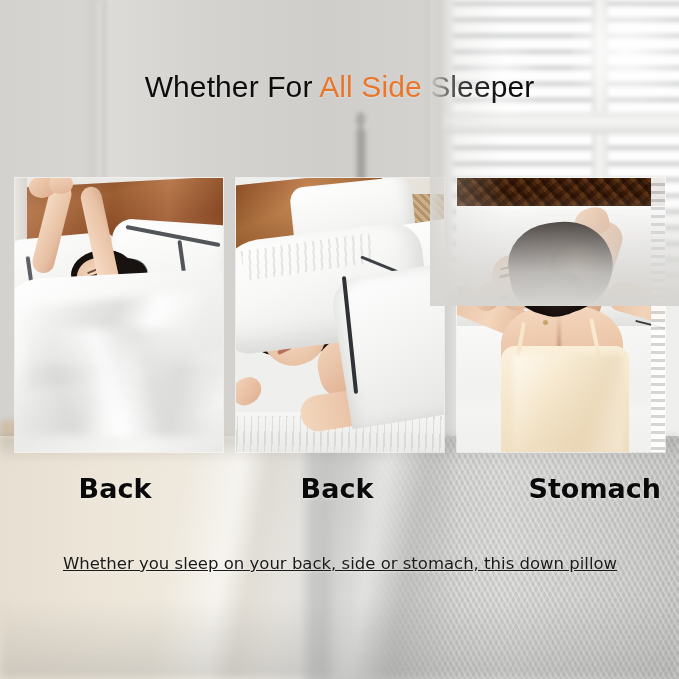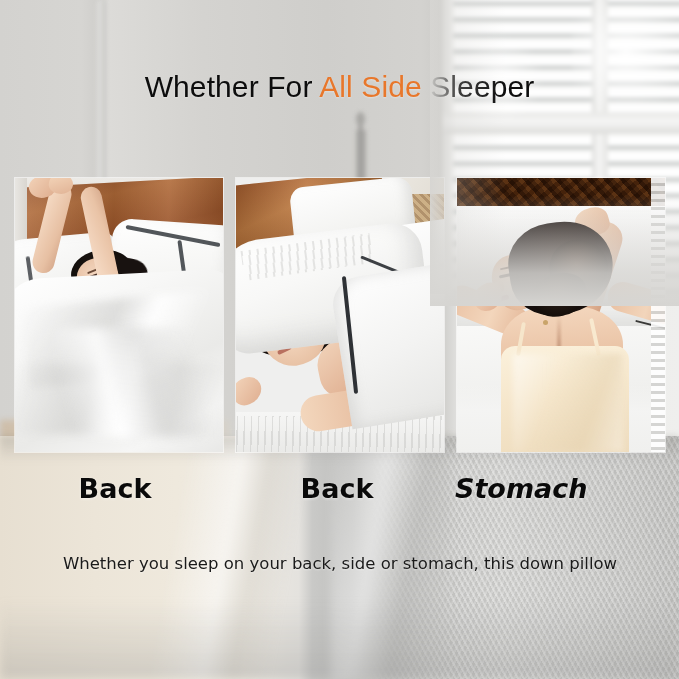--- a/index.html
+++ b/index.html
@@ -559,32 +559,33 @@
     font-family:"DejaVu Sans", sans-serif;
     font-weight:bold;
     font-size:27px;
     color:#0a0a0a;
     line-height:1;
     white-space:nowrap;
     text-shadow:0 1px 3px rgba(255,255,255,.55);
   }
   #label-back    { left:0;   top:5px; width:230px; text-align:center; }
   #label-side    { left:232px; top:5px; width:210px; text-align:center; }
-  #label-stomach { left:455px; top:5px; width:206px; text-align:left;font-style:italic; }
+  #label-stomach { left:455px; top:5px; width:206px; text-align:right; }
 
   
   .caption {
     position:absolute; left:40px; top:546px; width:600px;
     text-align:center;
     font-family:"DejaVu Sans", sans-serif;
     font-size:16.5px;
     font-weight:400;
     color:#1a1a1a;
     line-height:2.15;
     text-shadow:0 1px 2px rgba(255,255,255,.45);
+    text-decoration:underline;
   }
   .caption .line { display:block; }
 </style>
 </head>
 <body>
 
 <div id="canvas">
 
   <div class="bg-layer">
     <div class="bg-room"></div>

